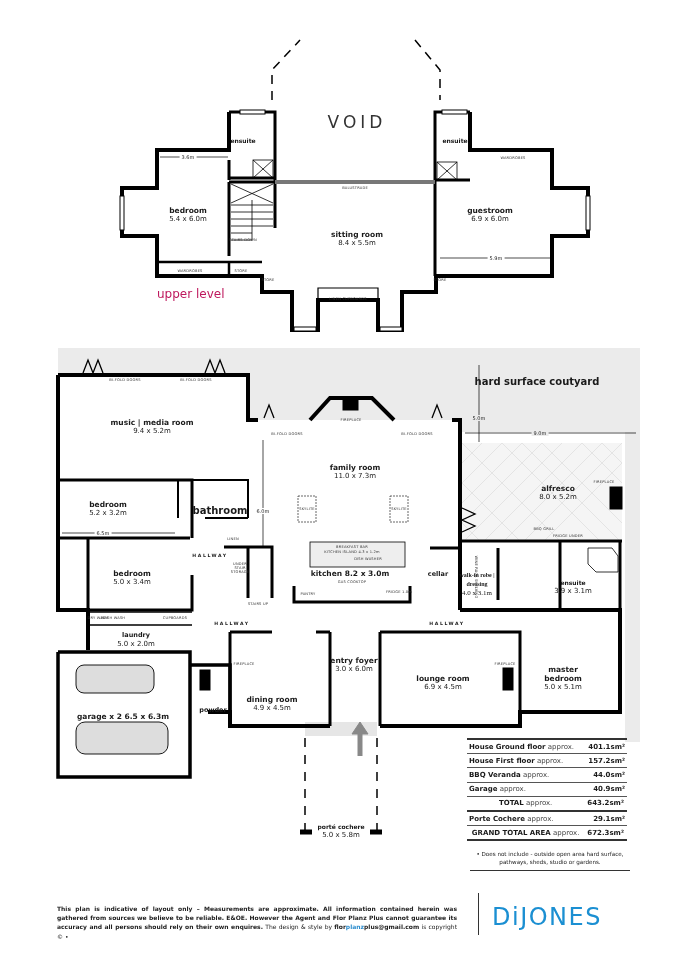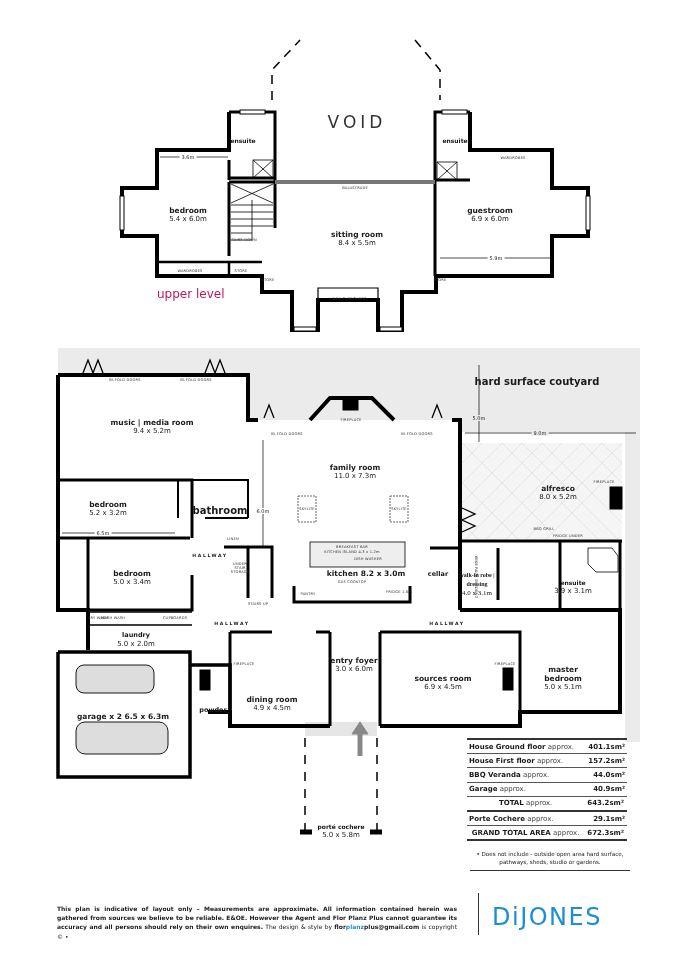--- a/index.html
+++ b/index.html
@@ -200,30 +200,30 @@
 <div class="meas" style="left:496px;top:258px;">5.9m</div>
 
 <div class="court">hard surface coutyard</div>
 
 <div class="lbl" style="left:152px;top:418px;"><span>music | media room</span><span class="dim">9.4 x 5.2m</span></div>
 <div class="lbl" style="left:355px;top:463px;"><span>family room</span><span class="dim">11.0 x 7.3m</span></div>
 <div class="lbl" style="left:526px;top:484px;margin-left:32px;"><span>alfresco</span><span class="dim">8.0 x 5.2m</span></div>
 <div class="lbl" style="left:108px;top:500px;"><span>bedroom</span><span class="dim">5.2 x 3.2m</span></div>
 <div class="lbl" style="left:220px;top:506px;font-size:10px;"><span>bathroom</span></div>
 <div class="lbl" style="left:132px;top:569px;"><span>bedroom</span><span class="dim">5.0 x 3.4m</span></div>
-<div class="lbl" style="left:350px;top:569px;margin-left:16px;"><span>kitchen</span> <span>8.2 x 3.0m</span></div>
+<div class="lbl" style="left:350px;top:569px;"><span>kitchen</span> <span>8.2 x 3.0m</span></div>
 <div class="lbl" style="left:438px;top:570px;font-size:6.5px;"><span>cellar</span></div>
 <div class="lbl" style="left:477px;top:571px;font-size:6px;white-space:normal;width:42px;font-family:Liberation Serif, serif;"><span>walk-in robe | dressing</span><span class="dim">4.0 x 3.1m</span></div>
 <div class="lbl" style="left:573px;top:578px;font-size:6px;"><span>ensuite</span><span class="dim">3.9 x 3.1m</span></div>
 <div class="lbl" style="left:136px;top:631px;font-size:6.5px;"><span>laundry</span><span class="dim">5.0 x 2.0m</span></div>
 <div class="lbl" style="left:123px;top:712px;"><span>garage x 2</span>  <span>6.5 x 6.3m</span></div>
 <div class="lbl" style="left:213px;top:706px;font-size:6.5px;"><span>powder</span></div>
 <div class="lbl" style="left:272px;top:671px;margin-top:24px;"><span>dining room</span><span class="dim">4.9 x 4.5m</span></div>
 <div class="lbl" style="left:354px;top:656px;white-space:normal;width:50px;"><span>entry foyer</span><span class="dim">3.0 x 6.0m</span></div>
-<div class="lbl" style="left:443px;top:674px;"><span>sources room</span><span class="dim">6.9 x 4.5m</span></div>
+<div class="lbl" style="left:443px;top:674px;"><span>lounge room</span><span class="dim">6.9 x 4.5m</span></div>
 <div class="lbl" style="left:563px;top:665px;white-space:normal;width:50px;"><span>master bedroom</span><span class="dim">5.0 x 5.1m</span></div>
 <div class="lbl" style="left:341px;top:822px;font-size:6px;"><span>porté cochere</span><span class="dim">5.0 x 5.8m</span></div>
 
 <div class="hall" style="left:210px;top:553px;">HALLWAY</div>
 <div class="hall" style="left:232px;top:621px;">HALLWAY</div>
 <div class="hall" style="left:447px;top:621px;">HALLWAY</div>
 
 <div class="tiny" style="left:125px;top:378px;">BI-FOLD DOORS</div>
 <div class="tiny" style="left:196px;top:378px;">BI-FOLD DOORS</div>
 <div class="tiny" style="left:287px;top:432px;">BI-FOLD DOORS</div>

